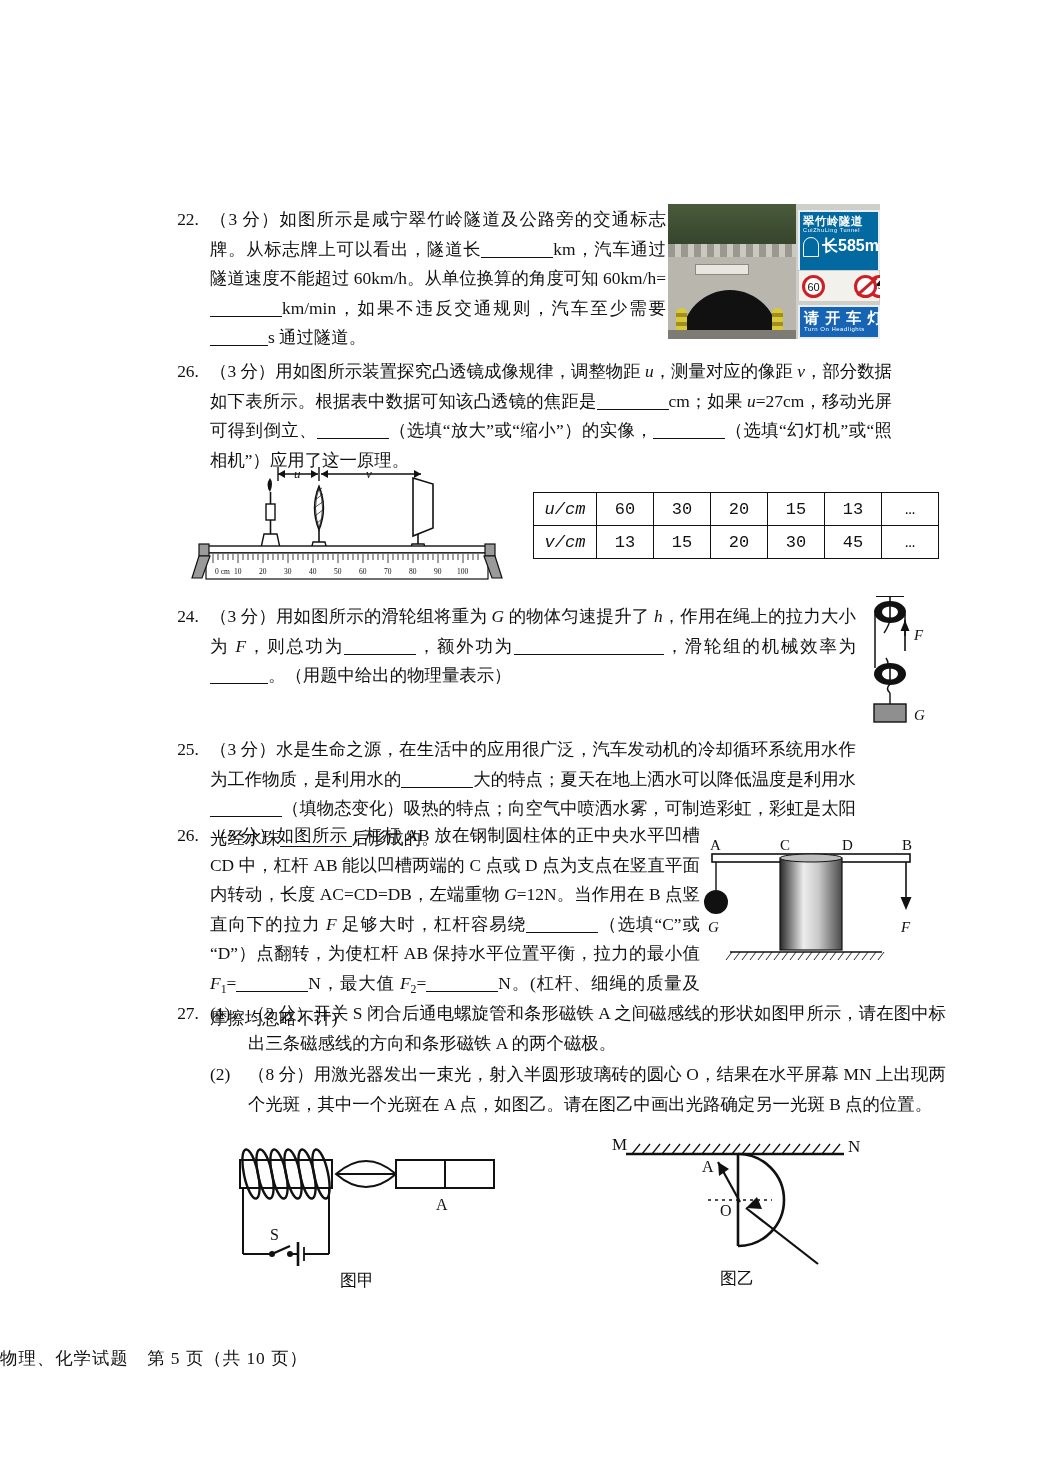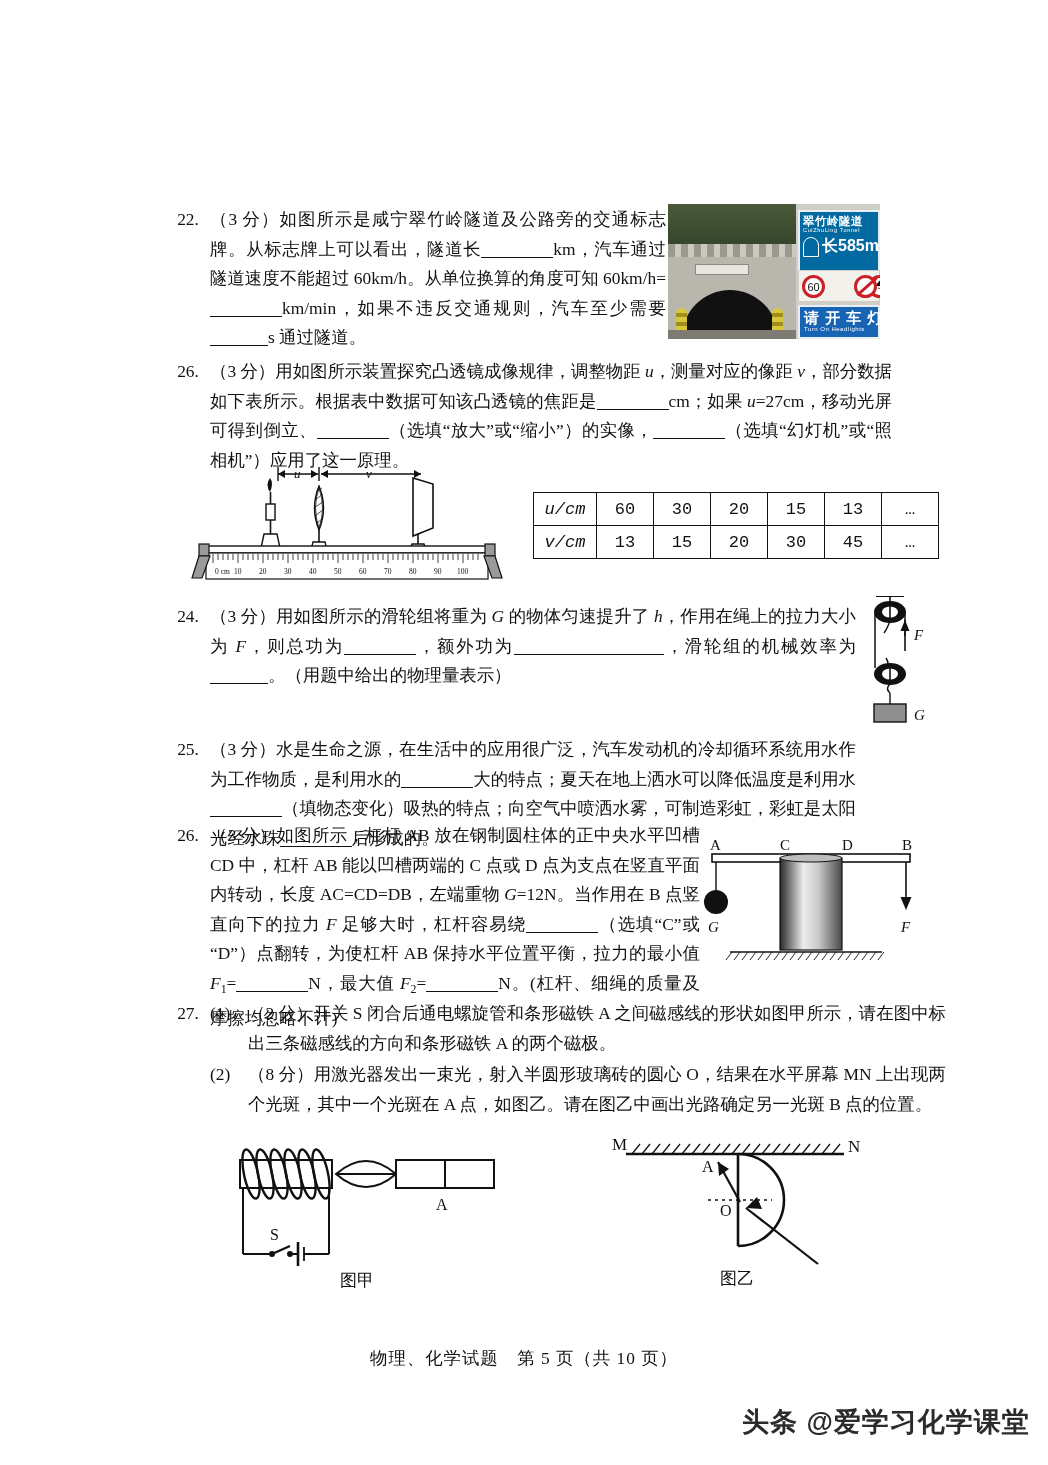--- a/index.html
+++ b/index.html
@@ -87,21 +87,21 @@
   #pulley { position:absolute; left:852px; top:596px; width:112px; height:130px; }
 
   
   #lever { position:absolute; left:702px; top:832px; width:256px; height:142px; }
 
   
   #fig-jia { position:absolute; left:228px; top:1142px; width:296px; height:152px; }
   #fig-yi  { position:absolute; left:596px; top:1124px; width:300px; height:172px; }
 
   
-  #footer { position:absolute; left:0; top:1346px; width:1048px; text-align:center;
+  #footer { position:absolute; left:0; top:1346px; width:1048px; 
       font-size:17.4px; letter-spacing:1px; }
   #watermark { position:absolute; left:742px; top:1404px; font-size:27px; font-weight:bold;
       font-family:"Liberation Sans",sans-serif; color:#2b2b2b; letter-spacing:1px;
       text-shadow:1.5px 1.5px 0 rgba(255,255,255,0.9); white-space:nowrap; }
 </style>
 </head>
 <body>
 
 <div class="page">
 
@@ -493,15 +493,14 @@
 
       <line x1="144" y1="78" x2="122" y2="38" stroke="#111" stroke-width="2.2"></line>
       <path d="M122 38 l1 14 l10 -7 z" fill="#111"></path>
       <text x="106" y="48" font-size="16" font-family="Liberation Serif, serif" fill="#111">A</text>
 
       <text x="124" y="160" font-size="17" font-family="Liberation Serif, serif" fill="#111">图乙</text>
     </svg>
   </div>
 
   <div id="footer">物理、化学试题　第 5 页（共 10 页）</div>
-  <div id="watermark">头条 @爱学习化学课堂</div>
 
 </div>
 
 </body></html>

